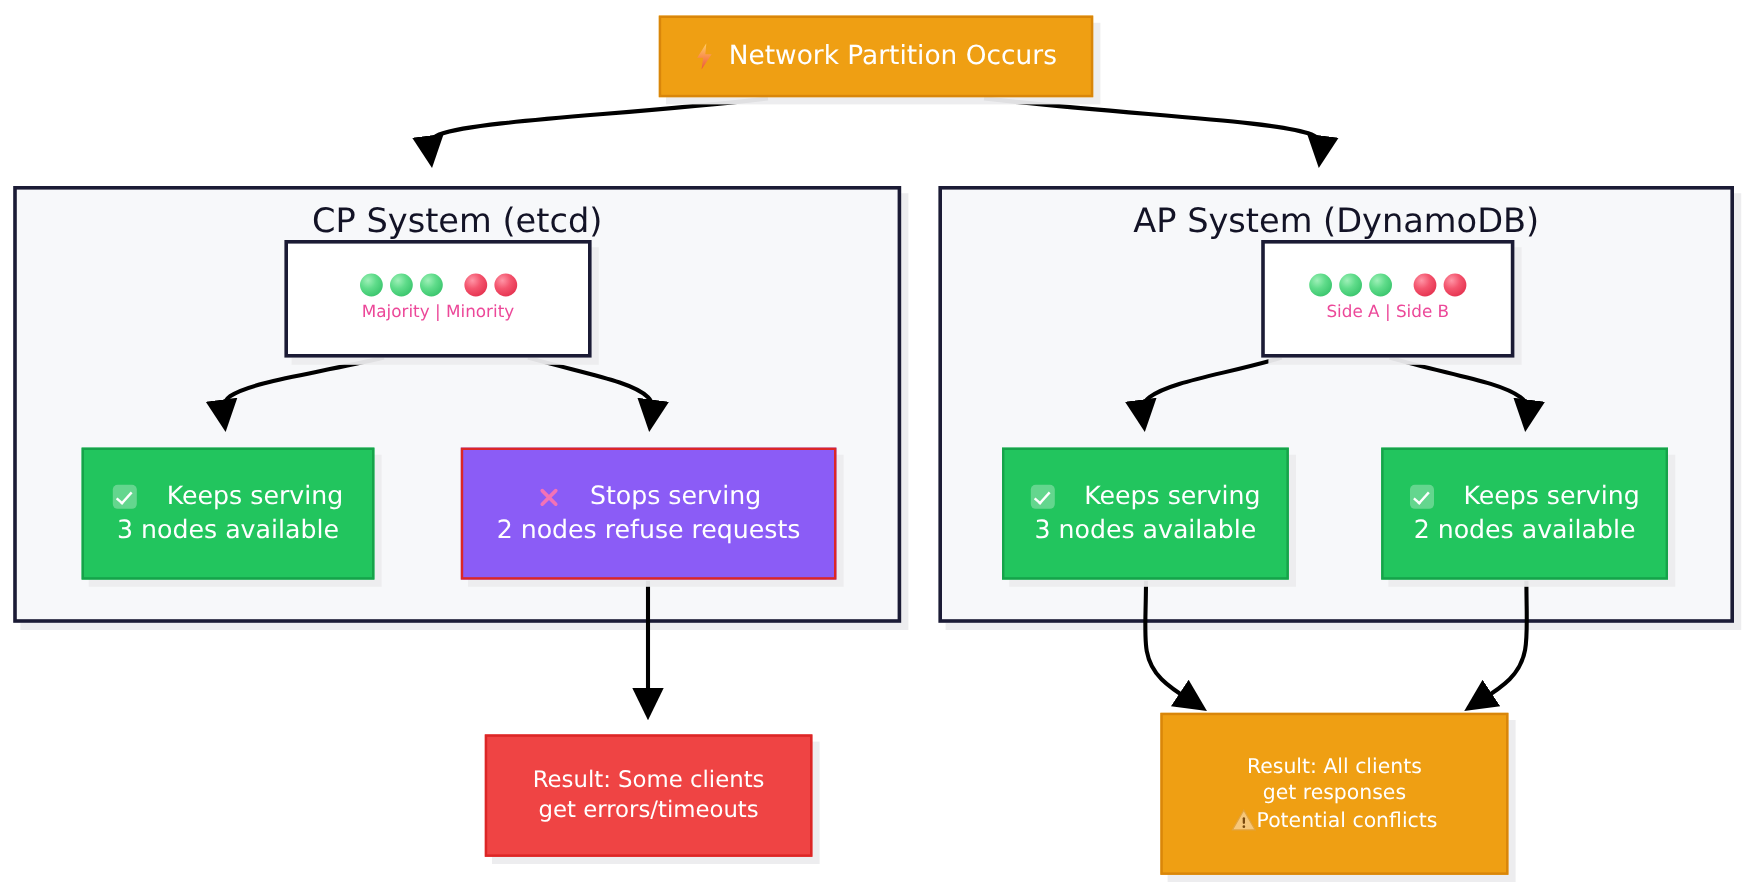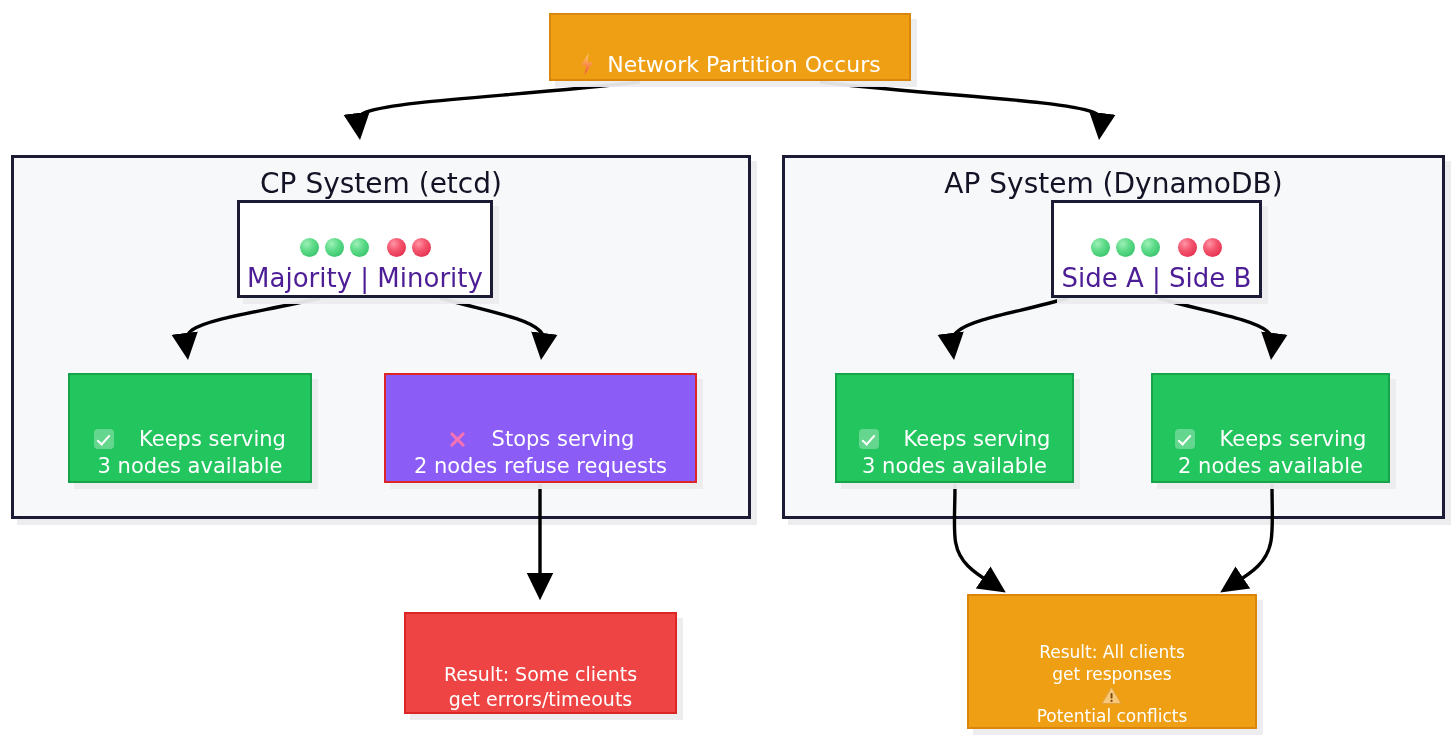--- a/index.html
+++ b/index.html
@@ -25,21 +25,21 @@
     pointer-events: none;
     z-index: 5;
   }
   
   .nodebox {
     position: absolute;
     box-sizing: border-box;
     display: flex;
     flex-direction: column;
     align-items: center;
-    justify-content: flex-end;
+    justify-content: center;
     text-align: center;
     line-height: 1.32;
     z-index: 10;
     box-shadow: 6px 6px 0 0 rgba(236,236,238,0.95);
   }
   .nodebox .line {
     display: block;
     white-space: nowrap;
   }
   
@@ -76,22 +76,22 @@
     font-size: 28px;
     color: #131326;
   }
   #cluster-cp  { left: 11px;  top: 155px; width: 740px; height: 364px; }
   #cluster-ap  { left: 782px; top: 155px; width: 663px; height: 364px; }
 
   
   .nodeset {
     background: #ffffff;
     border: 3px solid #1b1b35;
-    color: #4c1d95;
-    font-size: 26px;
+    color: #ec4899;
+    font-size: 14px;
     z-index: 10;
   }
   #cp-nodes { left: 237px; top: 200px; width: 256px; height: 98px; }
   #ap-nodes { left: 1007px; top: 200px; width: 211px; height: 98px; margin-left: 44px; }
   .dots {
     display: flex;
     gap: 6px;
     align-items: center;
     margin-bottom: 4px;
   }
@@ -146,21 +146,20 @@
     left: 967px; top: 594px; width: 290px; height: 135px;
     background: #ef9f13;
     border: 2px solid #d9860a;
     color: #ffffff;
     font-size: 17px;
   }
   #ap-result .line.warn {
     display: flex;
     align-items: center;
     gap: 0;
-    flex-direction: column;
   }
   
   .ico-check {
     position: relative;
     width: 20px; height: 20px;
     border-radius: 4px;
     background: rgba(255,255,255,0.30);
     flex: 0 0 auto;
   }
   .ico-check::after {

